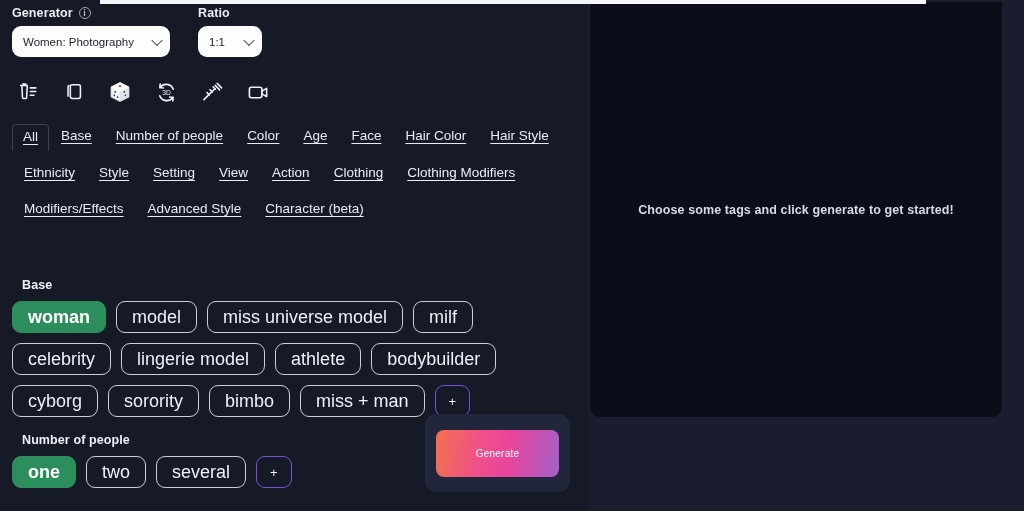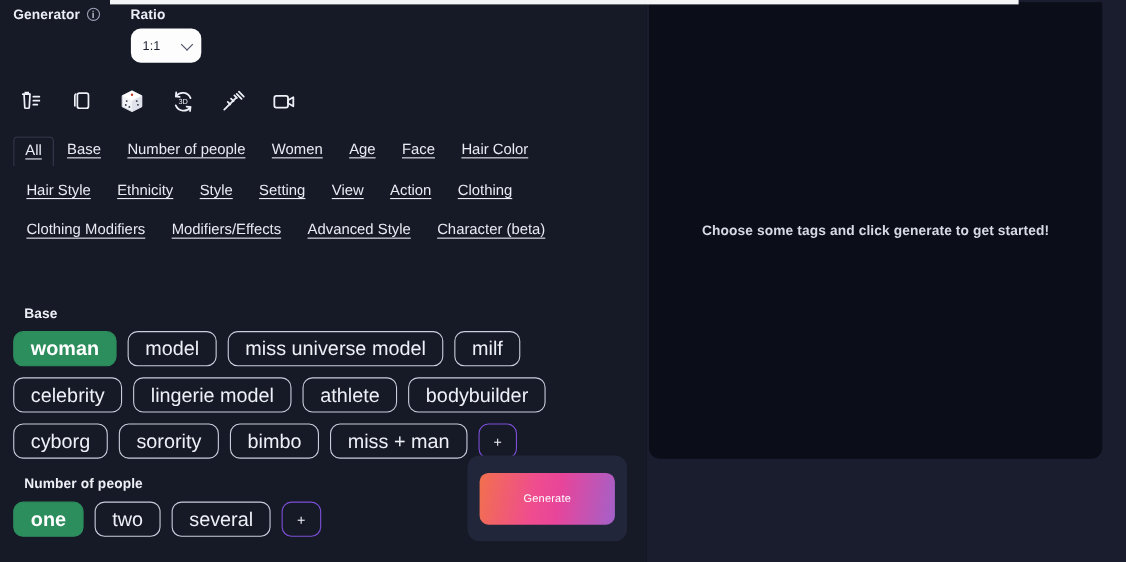--- a/index.html
+++ b/index.html
@@ -259,20 +259,24 @@
 
 <div id="left-panel">
 
   <div id="controls-row">
 
     <div class="control-group">
       <div class="control-label">
         <span>Generator</span>
         <span class="info-icon">i</span>
       </div>
+      <div class="select-box gen">
+        <span class="sel-text">Women: Photography</span>
+        <span class="chev"></span>
+      </div>
     </div>
 
     <div class="control-group">
       <div class="control-label">
         <span>Ratio</span>
       </div>
       <div class="select-box ratio">
         <span class="sel-text">1:1</span>
         <span class="chev"></span>
       </div>
@@ -335,21 +339,21 @@
         <path d="M15.5 10.6l5-2.9v8.6l-5-2.9z"></path>
       </svg>
     </div>
 
   </div>
 
   <div id="tabs">
       <div class="tab active">All</div>
       <div class="tab">Base</div>
       <div class="tab">Number of people</div>
-      <div class="tab">Women</div>
+      <div class="tab">Color</div>
       <div class="tab">Age</div>
       <div class="tab">Face</div>
       <div class="tab">Hair Color</div>
       <div class="tab">Hair Style</div>
       <div class="tab">Ethnicity</div>
       <div class="tab">Style</div>
       <div class="tab">Setting</div>
       <div class="tab">View</div>
       <div class="tab">Action</div>
       <div class="tab">Clothing</div>

